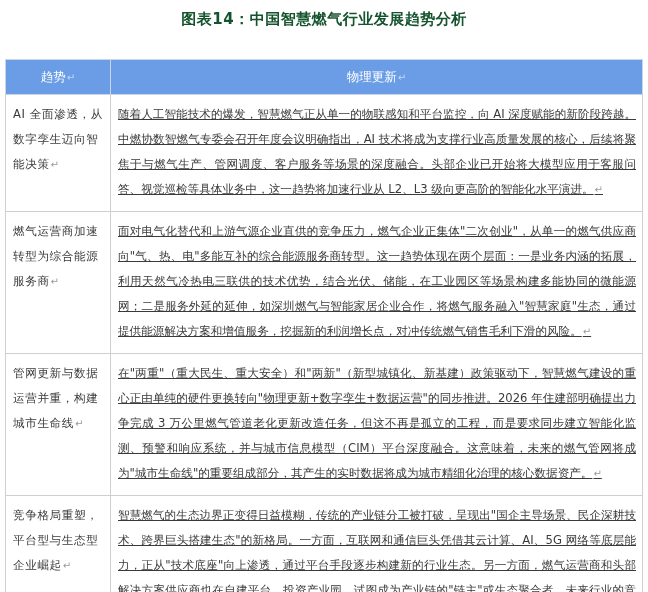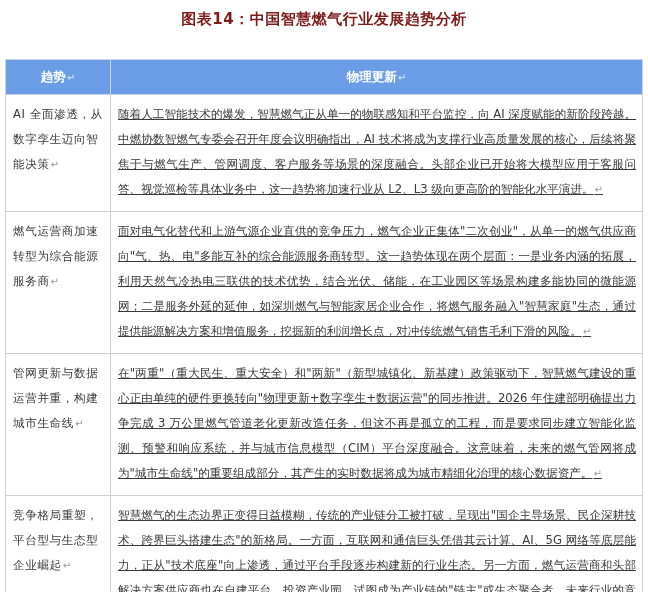--- a/index.html
+++ b/index.html
@@ -1,22 +1,22 @@
 <!DOCTYPE html>
 <html><head>
   <meta charset="utf-8">
   <style>
     html, body { margin: 0; padding: 0; background: #ffffff; }
     body { width: 648px; height: 592px; position: relative; overflow: hidden;
            font-family: "DejaVu Sans", "Liberation Sans", sans-serif; color: #333333; }
     .title { position: absolute; top: 10px; left: 0; width: 648px; text-align: center;
-             font-size: 15px; font-weight: bold; color: #7f1d1d; letter-spacing: 0.5px; }
+             font-size: 15px; font-weight: bold; color: #14532d; letter-spacing: 0.5px; }
     table { position: absolute; top: 59px; left: 5px; width: 638px; border-collapse: collapse;
             table-layout: fixed; }
-    th { background: #6a9de6; color: #ffffff; font-weight: bold; font-size: 12.5px;
+    th { background: #6a9de6; color: #ffffff; font-weight: normal; font-size: 12.5px;
          height: 34px; border: 1px solid #c9d6ea; padding: 0; text-align: center; }
     th.col-trend { width: 104px; }
     td { border: 1px solid #cfcfcf; vertical-align: top; font-size: 11.6px; line-height: 25px;
          color: #3a3a3a; padding: 7px 6px 9px 7px; }
     td.trend { padding-left: 7px; padding-right: 5px; letter-spacing: 0.6px; }
     td.content { text-align: justify; text-decoration: underline; }
     .ret { color: #999999; font-size: 10px; margin-left: 1px; }
     .footer { position: absolute; top: 560px; font-size: 12.5px; color: #c2410c; margin-top: 40px; }
     .footer.left { left: 6px; letter-spacing: 0.5px; }
     .footer.right { right: 2px; letter-spacing: 0.3px; font-family: Liberation Serif, serif; }

